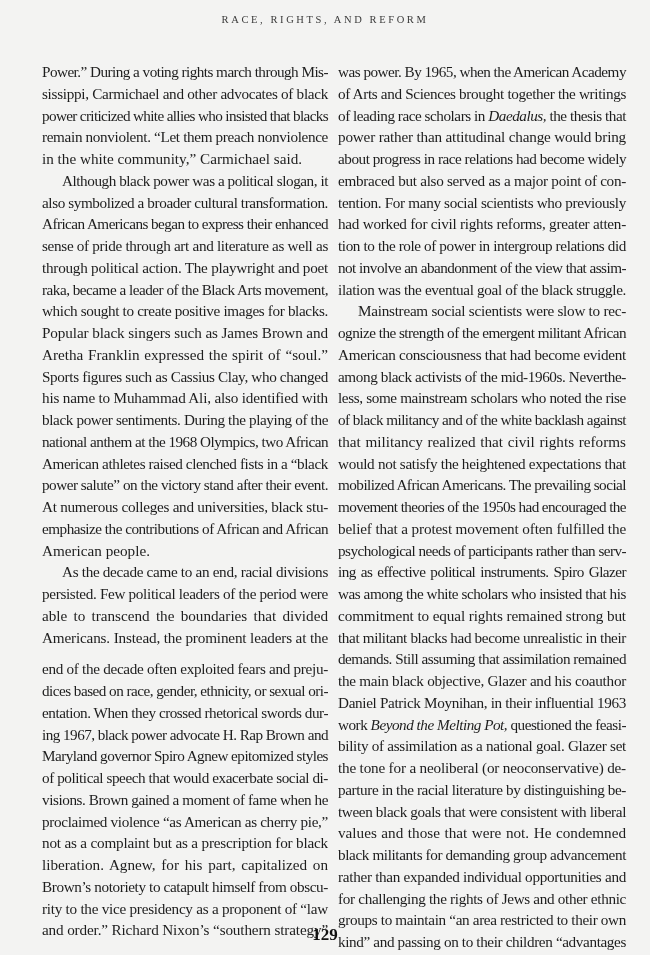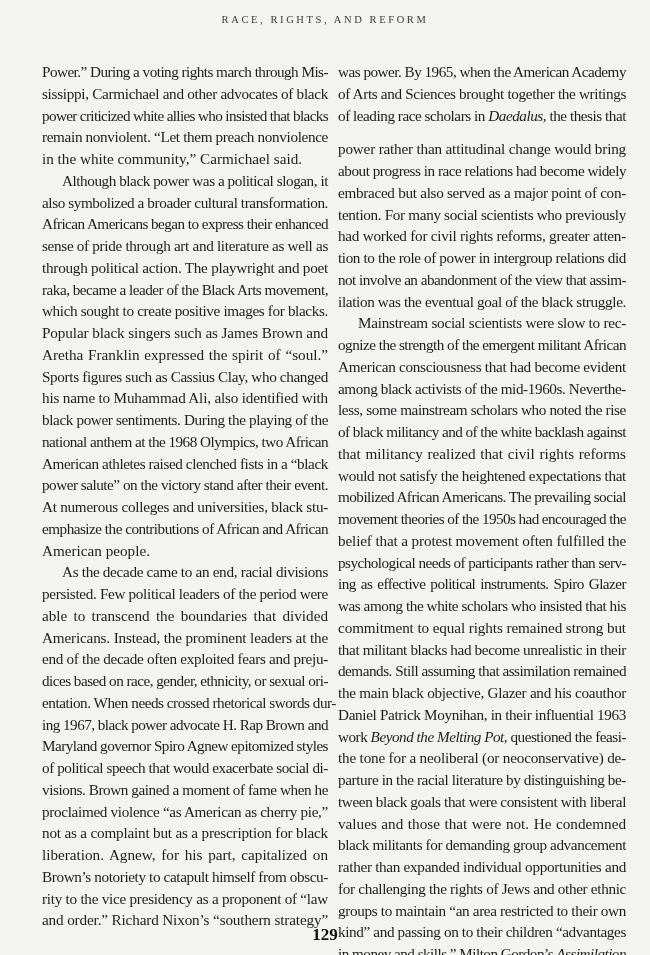--- a/index.html
+++ b/index.html
@@ -68,39 +68,39 @@
     <div class="line" style="letter-spacing: -0.515944px;">national anthem at the 1968 Olympics, two African</div>
     <div class="line" style="letter-spacing: -0.403493px;">American athletes raised clenched fists in a “black</div>
     <div class="line" style="letter-spacing: -0.48408px;">power salute” on the victory stand after their event.</div>
     <div class="line" style="letter-spacing: -0.266263px;">At numerous colleges and universities, black stu-</div>
     <div class="line" style="letter-spacing: -0.505px;">emphasize the contributions of African and African</div>
     <div class="line last">American people.</div>
     <div class="line indent" style="letter-spacing: -0.314198px;">As the decade came to an end, racial divisions</div>
     <div class="line" style="letter-spacing: -0.329657px;">persisted. Few political leaders of the period were</div>
     <div class="line">able to transcend the boundaries that divided</div>
     <div class="line" style="letter-spacing: -0.156901px;">Americans. Instead, the prominent leaders at the</div>
-    <div class="line" style="letter-spacing: -0.301875px;">end of the decade often exploited fears and preju-</div>
+    <div class="line" style="letter-spacing: -0.301875px; margin-top: 10px;">end of the decade often exploited fears and preju-</div>
     <div class="line" style="letter-spacing: -0.523438px;">dices based on race, gender, ethnicity, or sexual ori-</div>
-    <div class="line" style="letter-spacing: -0.468125px;">entation. When needs crossed rhetorical swords dur-</div>
+    <div class="line" style="letter-spacing: -0.468125px;">entation. When they crossed rhetorical swords dur-</div>
     <div class="line" style="letter-spacing: -0.537566px;">ing 1967, black power advocate H. Rap Brown and</div>
     <div class="line" style="letter-spacing: -0.529255px;">Maryland governor Spiro Agnew epitomized styles</div>
     <div class="line" style="letter-spacing: -0.428486px;">of political speech that would exacerbate social di-</div>
     <div class="line" style="letter-spacing: -0.430367px;">visions. Brown gained a moment of fame when he</div>
     <div class="line" style="letter-spacing: -0.322917px;">proclaimed violence “as American as cherry pie,”</div>
     <div class="line" style="letter-spacing: -0.193125px;">not as a complaint but as a prescription for black</div>
     <div class="line">liberation. Agnew, for his part, capitalized on</div>
     <div class="line" style="letter-spacing: -0.378508px;">Brown’s notoriety to catapult himself from obscu-</div>
     <div class="line" style="letter-spacing: -0.260313px;">rity to the vice presidency as a proponent of “law</div>
     <div class="line" style="letter-spacing: -0.14262px;">and order.” Richard Nixon’s “southern strategy”</div>
   </div>
 <div class="column col-right" id="col-right">
     <div class="line" style="letter-spacing: -0.507986px;">was power. By 1965, when the American Academy</div>
     <div class="line" style="letter-spacing: -0.339062px;">of Arts and Sciences brought together the writings</div>
     <div class="line" style="letter-spacing: -0.463149px;">of leading race scholars in <i>Daedalus,</i> the thesis that</div>
-    <div class="line" style="letter-spacing: -0.185547px; margin-top: 12px;">power rather than attitudinal change would bring</div>
+    <div class="line" style="letter-spacing: -0.185547px;">power rather than attitudinal change would bring</div>
     <div class="line" style="letter-spacing: -0.473125px;">about progress in race relations had become widely</div>
     <div class="line" style="letter-spacing: -0.293686px;">embraced but also served as a major point of con-</div>
     <div class="line" style="letter-spacing: -0.339687px;">tention. For many social scientists who previously</div>
     <div class="line" style="letter-spacing: -0.257047px;">had worked for civil rights reforms, greater atten-</div>
     <div class="line" style="letter-spacing: -0.394163px;">tion to the role of power in intergroup relations did</div>
     <div class="line" style="letter-spacing: -0.533125px;">not involve an abandonment of the view that assim-</div>
     <div class="line last" style="letter-spacing: -0.341947px;">ilation was the eventual goal of the black struggle.</div>
     <div class="line indent" style="letter-spacing: -0.261889px;">Mainstream social scientists were slow to rec-</div>
     <div class="line" style="letter-spacing: -0.514724px;">ognize the strength of the emergent militant African</div>
     <div class="line" style="letter-spacing: -0.294497px;">American consciousness that had become evident</div>
@@ -114,20 +114,21 @@
     <div class="line" style="letter-spacing: -0.135937px;">belief that a protest movement often fulfilled the</div>
     <div class="line" style="letter-spacing: -0.549823px;">psychological needs of participants rather than serv-</div>
     <div class="line" style="letter-spacing: -0.536851px;">ing as effective political instruments. Spiro Glazer</div>
     <div class="line" style="letter-spacing: -0.449375px;">was among the white scholars who insisted that his</div>
     <div class="line" style="letter-spacing: -0.102921px;">commitment to equal rights remained strong but</div>
     <div class="line" style="letter-spacing: -0.374099px;">that militant blacks had become unrealistic in their</div>
     <div class="line" style="letter-spacing: -0.483125px;">demands. Still assuming that assimilation remained</div>
     <div class="line" style="letter-spacing: -0.267538px;">the main black objective, Glazer and his coauthor</div>
     <div class="line" style="letter-spacing: -0.339062px;">Daniel Patrick Moynihan, in their influential 1963</div>
     <div class="line" style="letter-spacing: -0.4825px;">work <i>Beyond the Melting Pot,</i> questioned the feasi-</div>
+    <div class="line" style="letter-spacing: -0.303656px;">bility of assimilation as a national goal. Glazer set</div>
     <div class="line" style="letter-spacing: -0.185938px;">the tone for a neoliberal (or neoconservative) de-</div>
     <div class="line" style="letter-spacing: -0.391493px;">parture in the racial literature by distinguishing be-</div>
     <div class="line" style="letter-spacing: -0.36489px;">tween black goals that were consistent with liberal</div>
     <div class="line">values and those that were not. He condemned</div>
     <div class="line" style="letter-spacing: -0.378324px;">black militants for demanding group advancement</div>
     <div class="line" style="letter-spacing: -0.294005px;">rather than expanded individual opportunities and</div>
     <div class="line" style="letter-spacing: -0.323836px;">for challenging the rights of Jews and other ethnic</div>
     <div class="line" style="letter-spacing: -0.340074px;">groups to maintain “an area restricted to their own</div>
     <div class="line" style="letter-spacing: -0.3725px;">kind” and passing on to their children “advantages</div>
     <div class="line" style="letter-spacing: -0.52625px;">in money and skills.” Milton Gordon’s <i>Assimilation</i></div>

